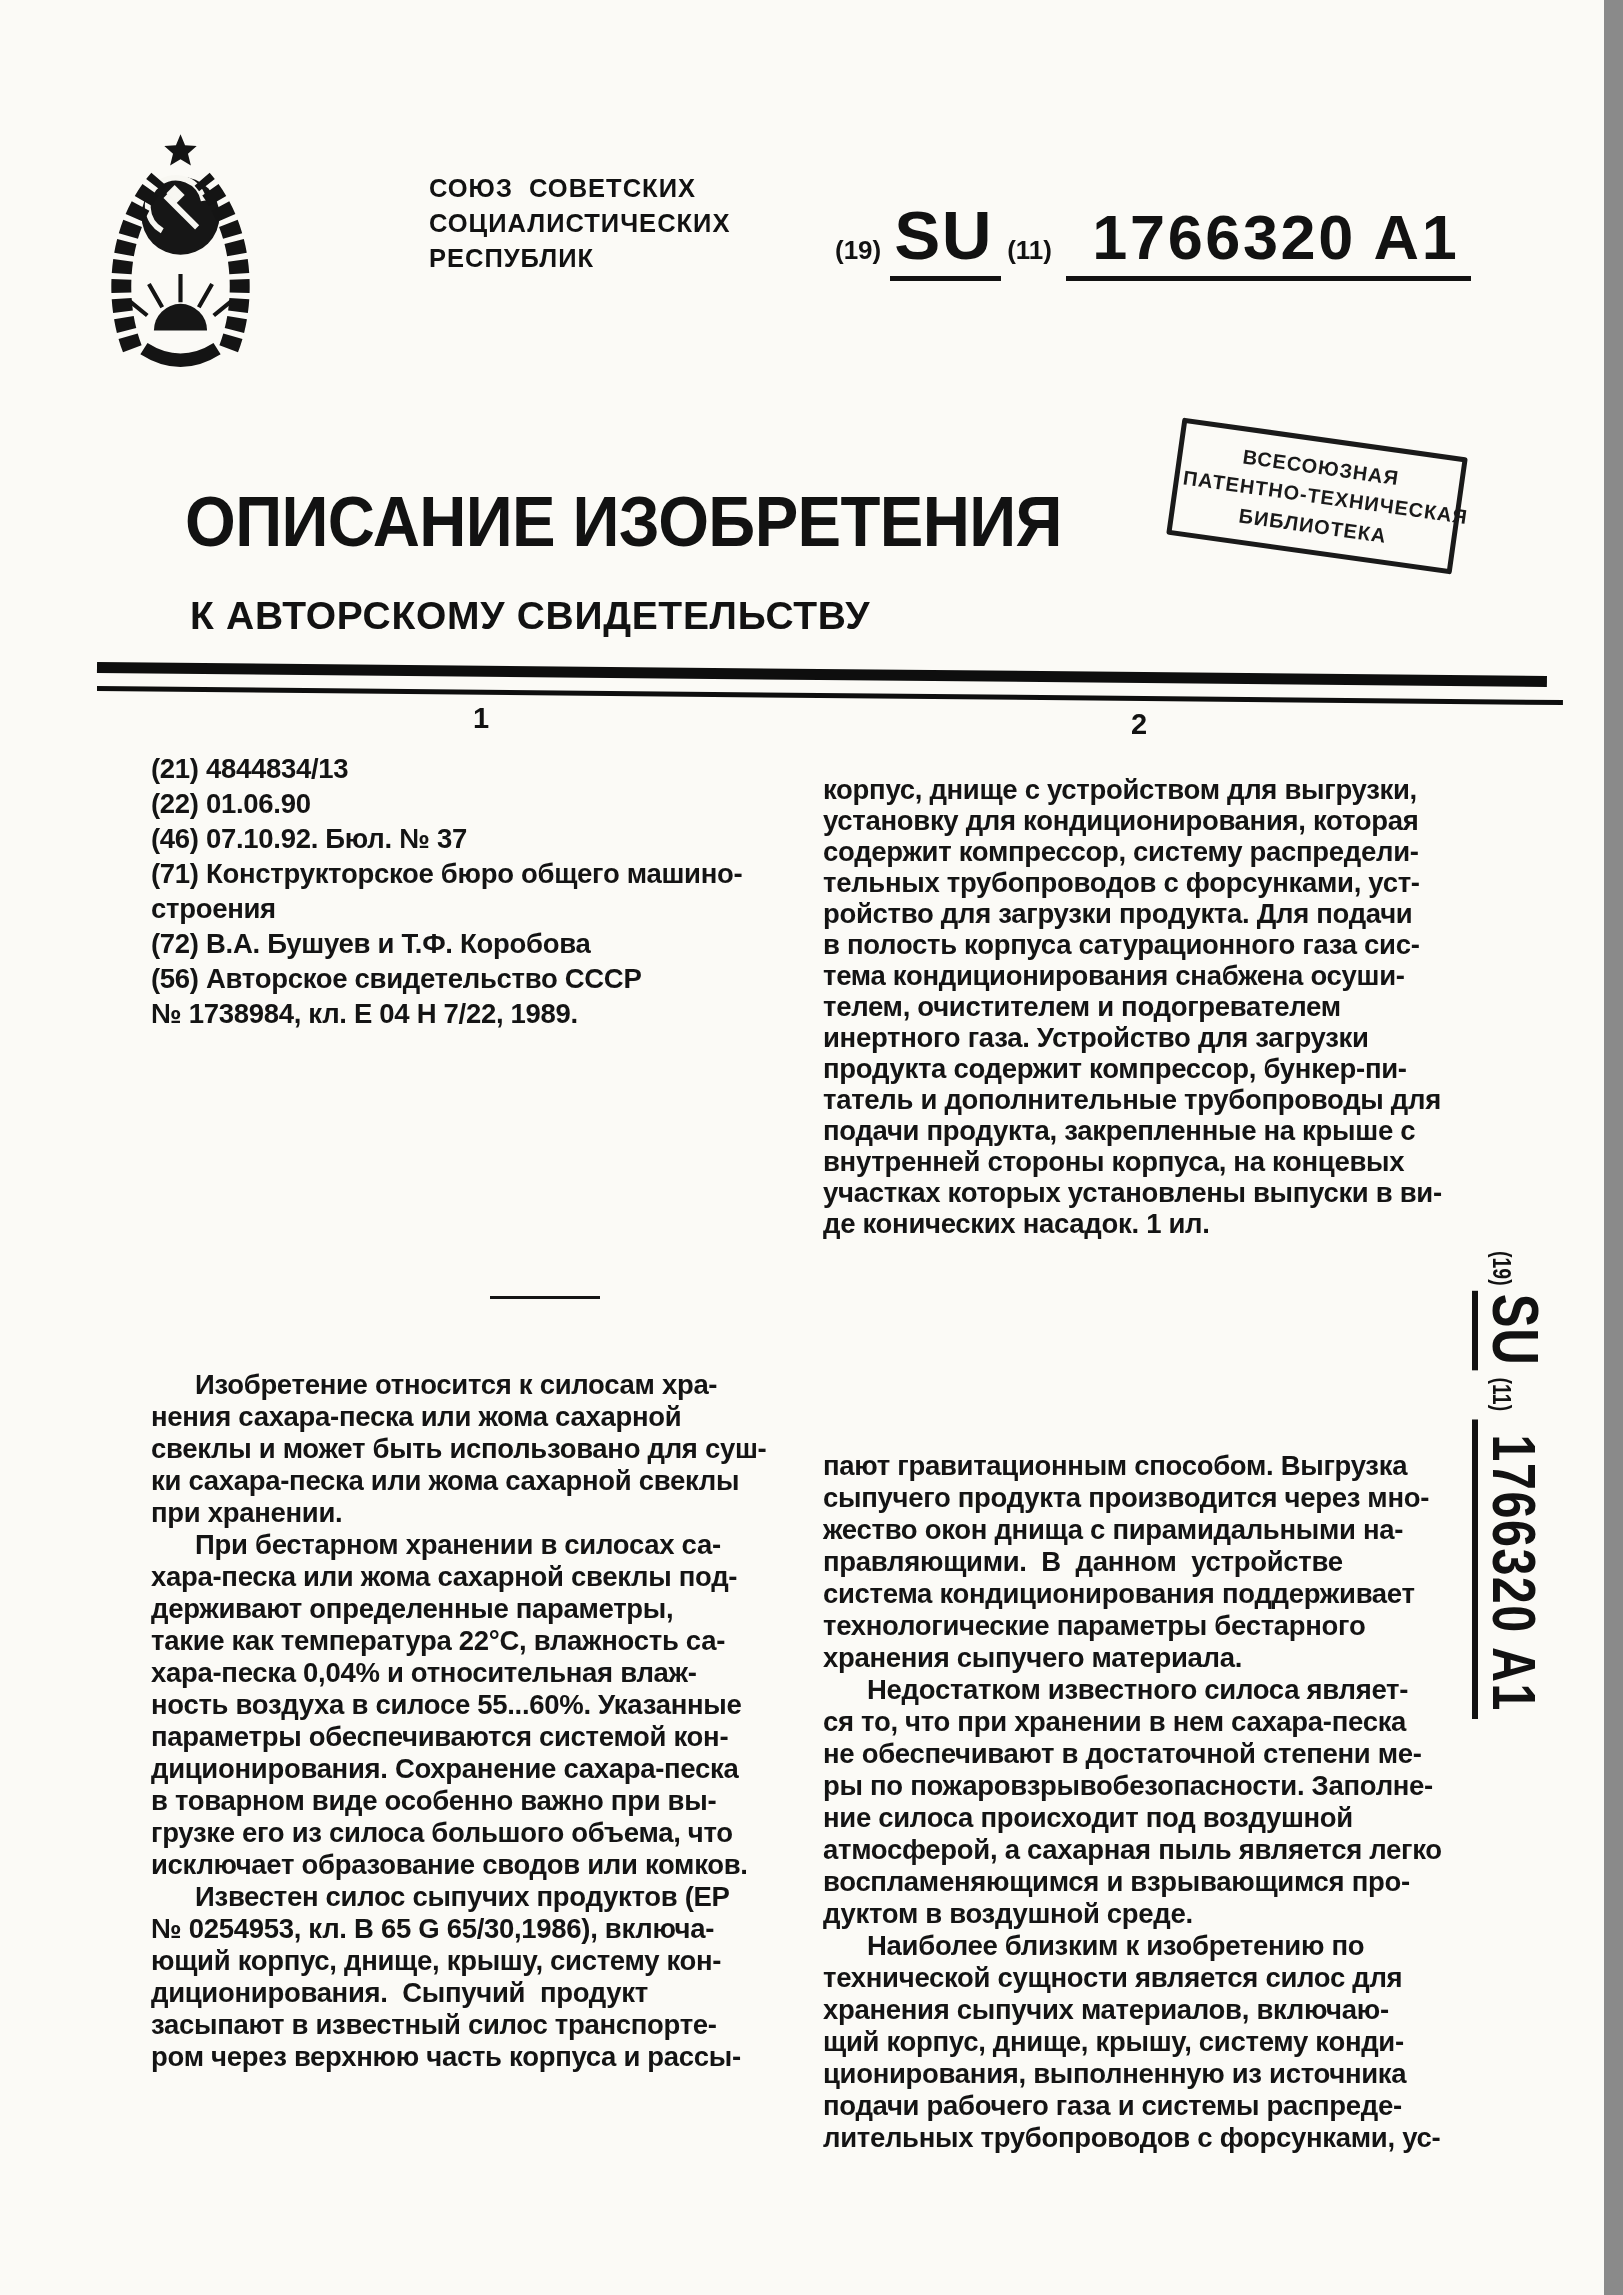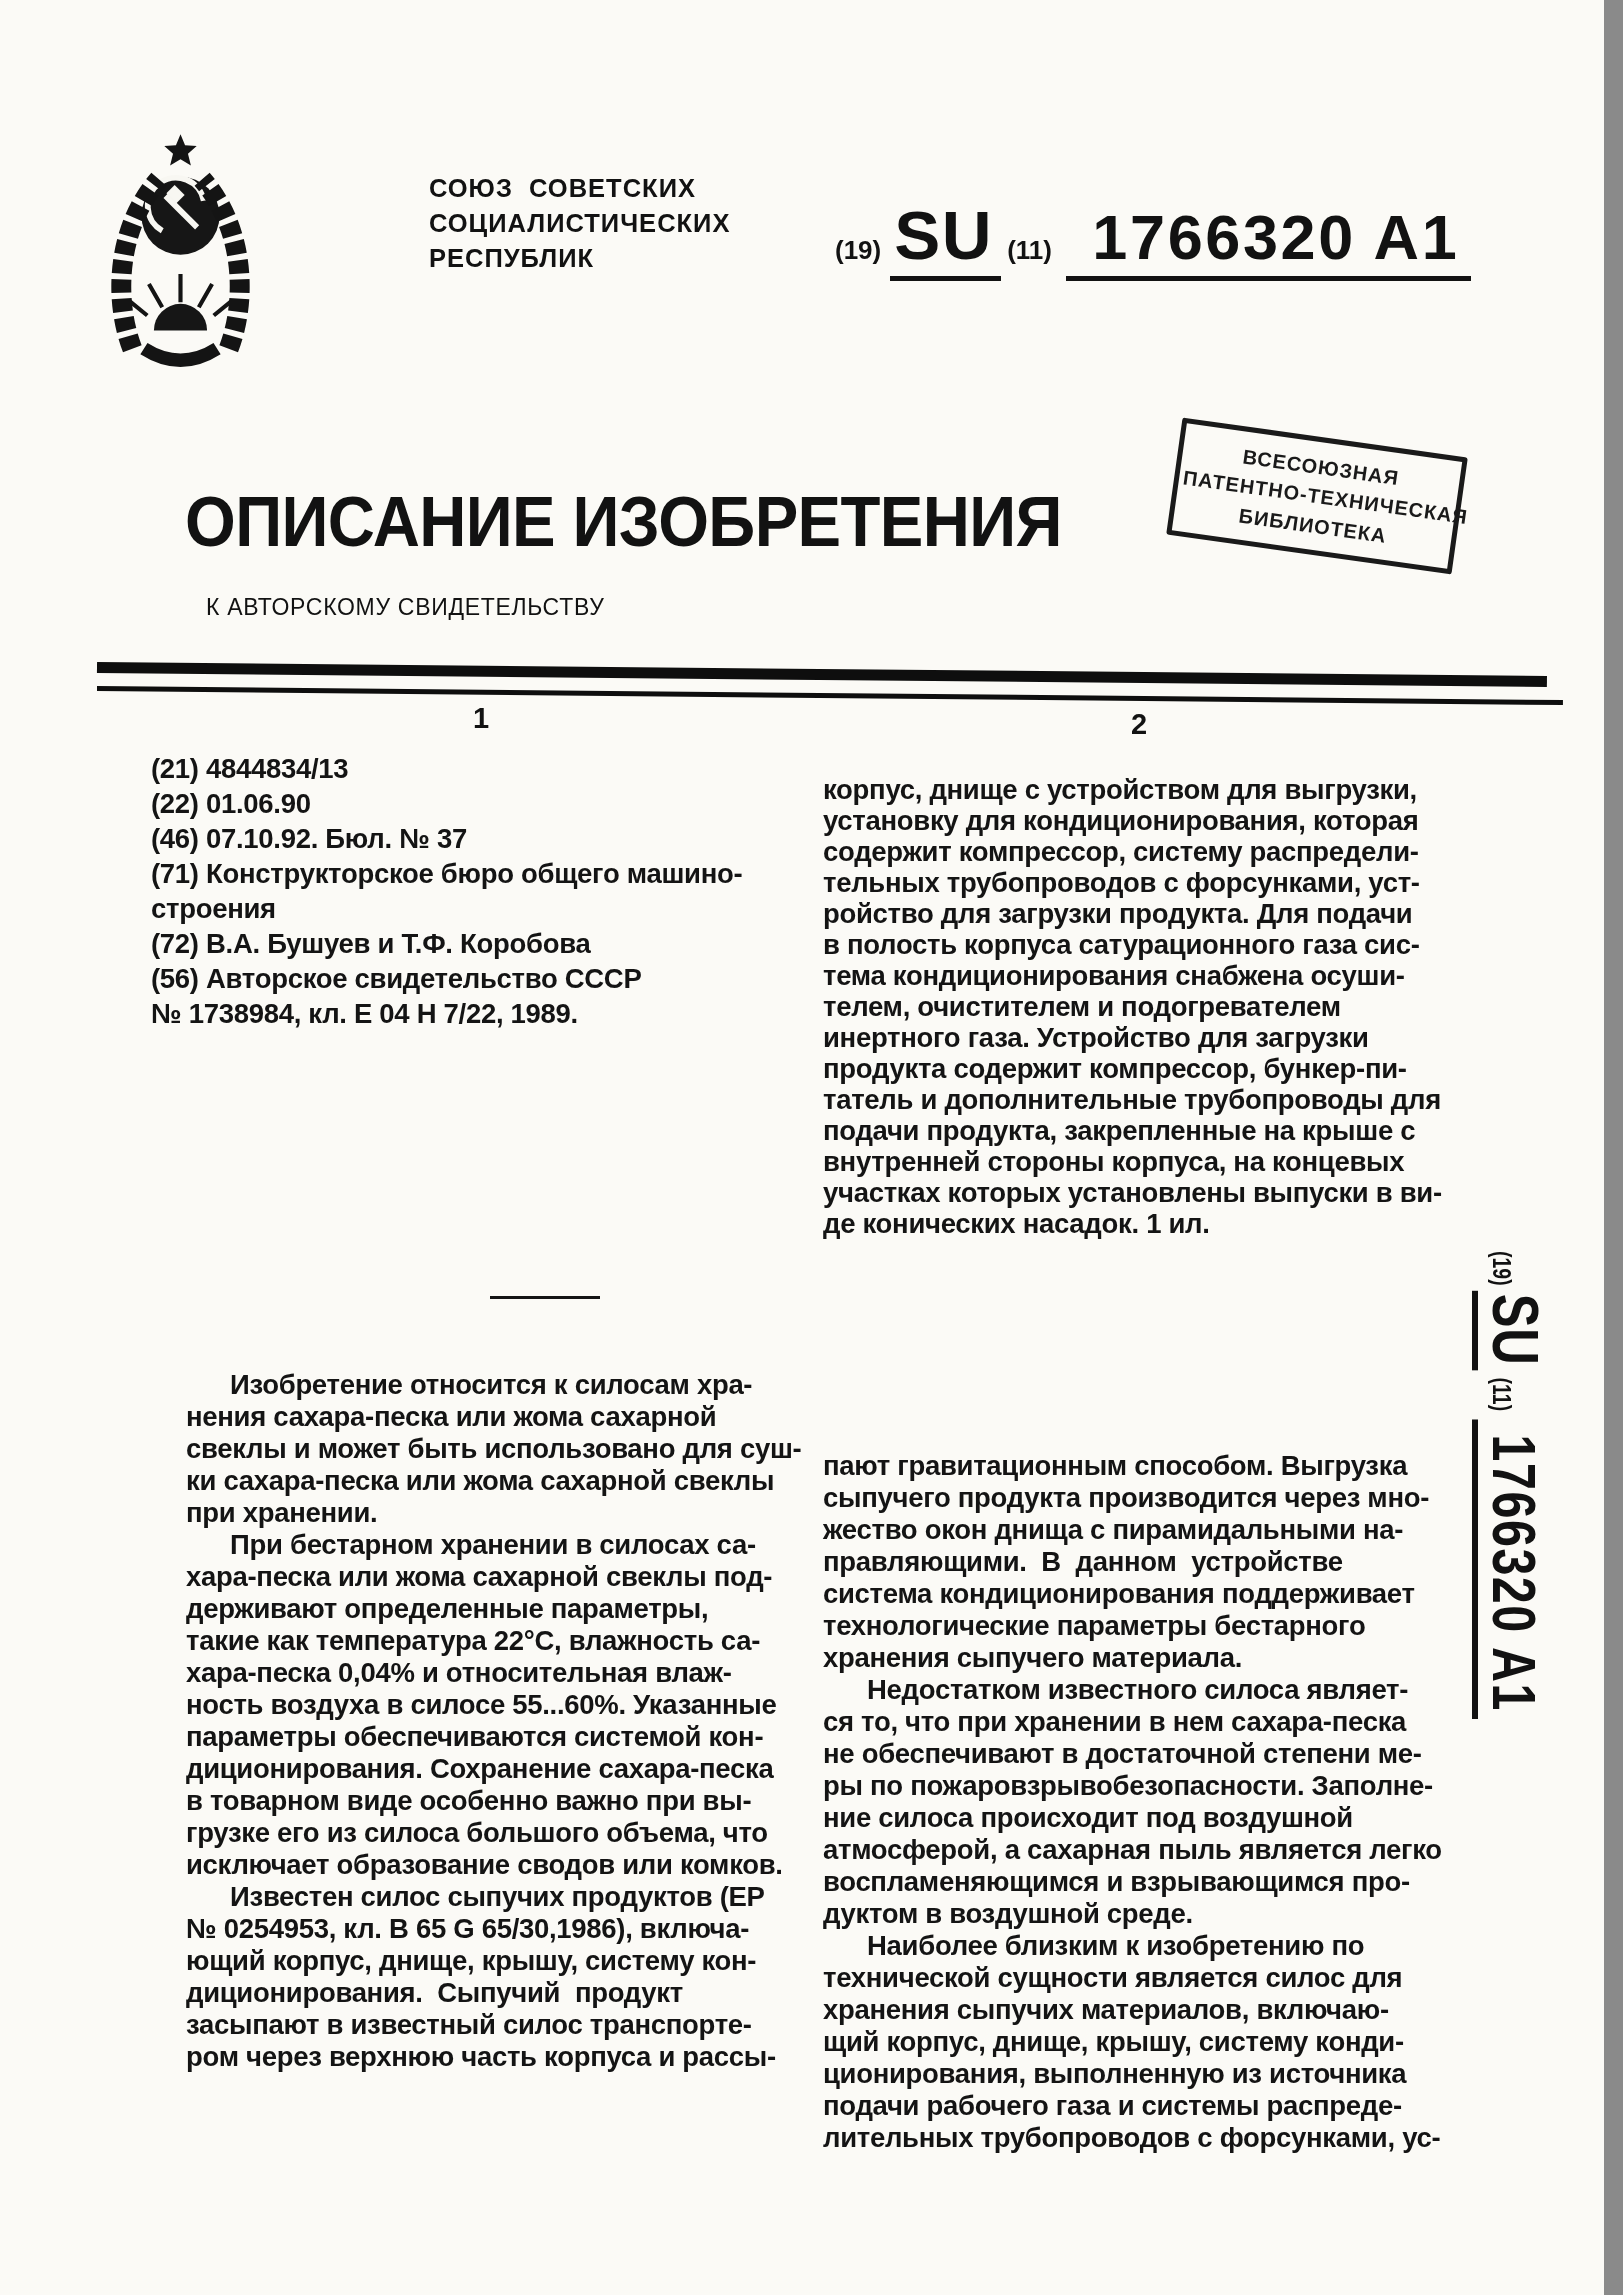--- a/index.html
+++ b/index.html
@@ -30,41 +30,41 @@
 
   .stamp{
     left:1173px;top:437px;width:270px;
     border:5.2px solid #1a1a1a;border-radius:2.6px;
     transform:rotate(8deg);transform-origin:center;
     text-align:center;font-size:20px;font-weight:700;line-height:29.5px;letter-spacing:1px;
     padding:10.5px 3.9px 9.2px 3.9px;color:#1a1a1a;
   }
 
   .doc-title{left:185px;top:481px;font-size:71px;font-weight:700;letter-spacing:-0.7px;transform:scaleX(.92);transform-origin:left;white-space:nowrap;}
-  .doc-subtitle{left:190px;top:594px;font-size:23px;font-weight:400;letter-spacing:0.7px;white-space:nowrap;margin-left:16px;}
+  .doc-subtitle{left:190px;top:594px;font-size:39px;font-weight:700;letter-spacing:0.7px;white-space:nowrap;}
 
   .rule-thick{left:97px;top:662px;width:1450px;height:10.5px;background:#0e0e0e;transform:rotate(.55deg);transform-origin:left center;}
   .rule-thin{left:97px;top:686px;width:1466px;height:4.6px;background:#0e0e0e;transform:rotate(.55deg);transform-origin:left center;}
 
   
   .colnum{font-size:29px;font-weight:700;}
   .colnum-1{left:473px;top:702px;}
   .colnum-2{left:1131px;top:708px;}
 
   .coltext{
     font-size:27.5px;font-weight:700;letter-spacing:-0.3px;
     white-space:pre;color:#141414;
   }
   .biblio{left:151px;top:751px;line-height:35px;}
   .abs-left{left:151px;top:1042px;line-height:36px;}
   .abs-right{left:823px;top:774px;line-height:31px;}
 
   .mid-divider{left:490px;top:1296px;width:110px;height:3.3px;background:#141414;}
 
-  .body-left{left:151px;top:1369px;line-height:32px;margin-left:35px;}
+  .body-left{left:151px;top:1369px;line-height:32px;}
   .body-right{left:823px;top:1450px;line-height:32px;}
 
   
   .vlabel-anchor{left:1553px;top:1251px;width:0;height:0;}
   .vlabel{
     white-space:nowrap;
     transform:rotate(90deg) scaleX(.78);
     transform-origin:top left;
     display:flex;align-items:baseline;
   }

